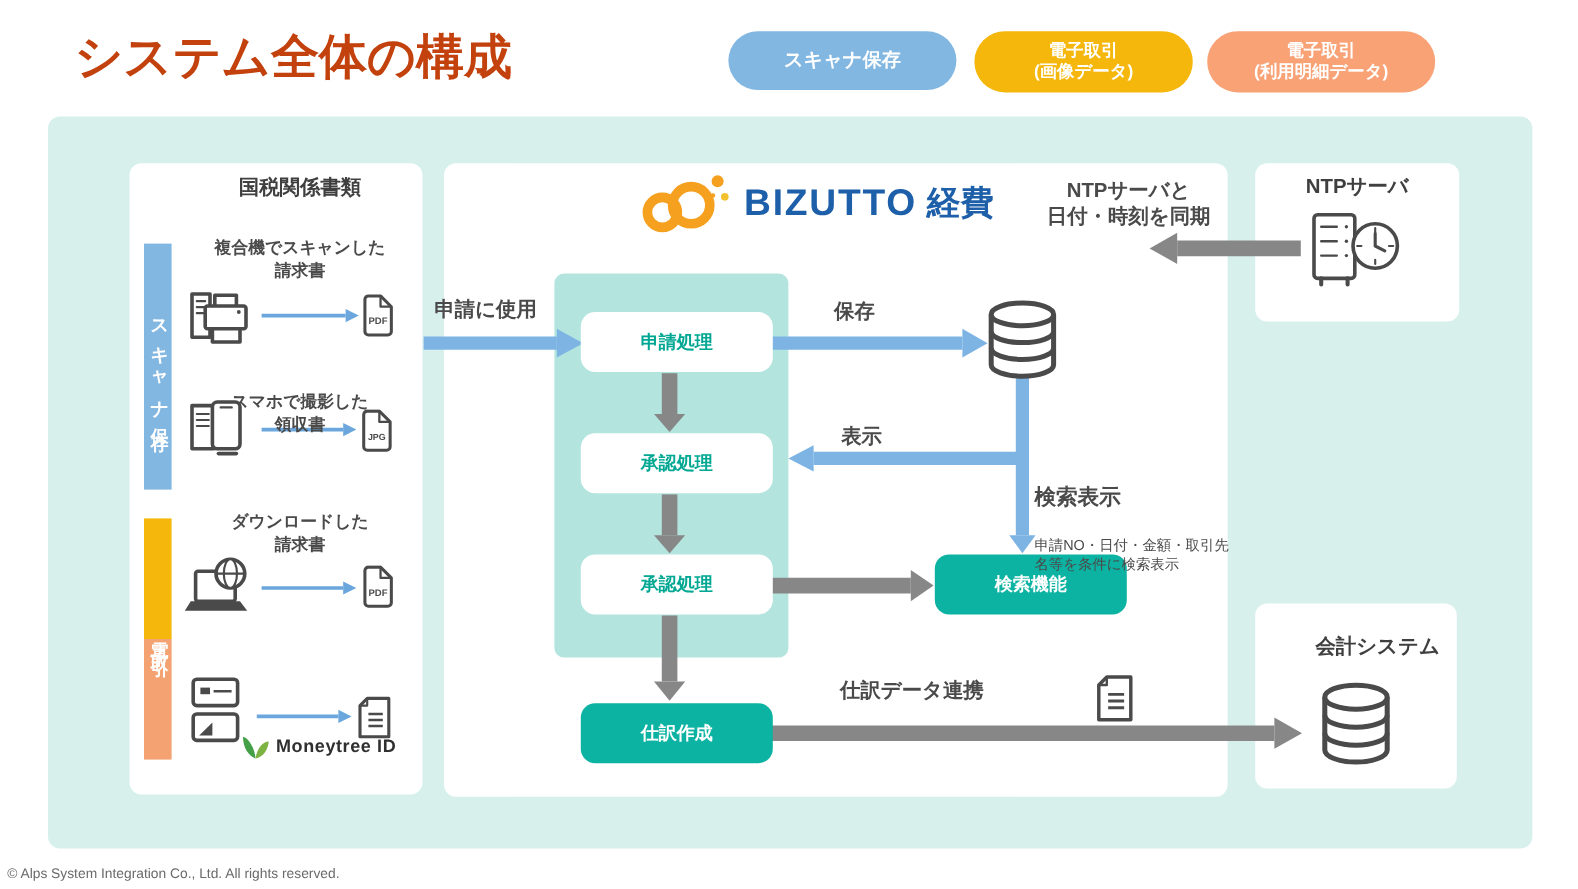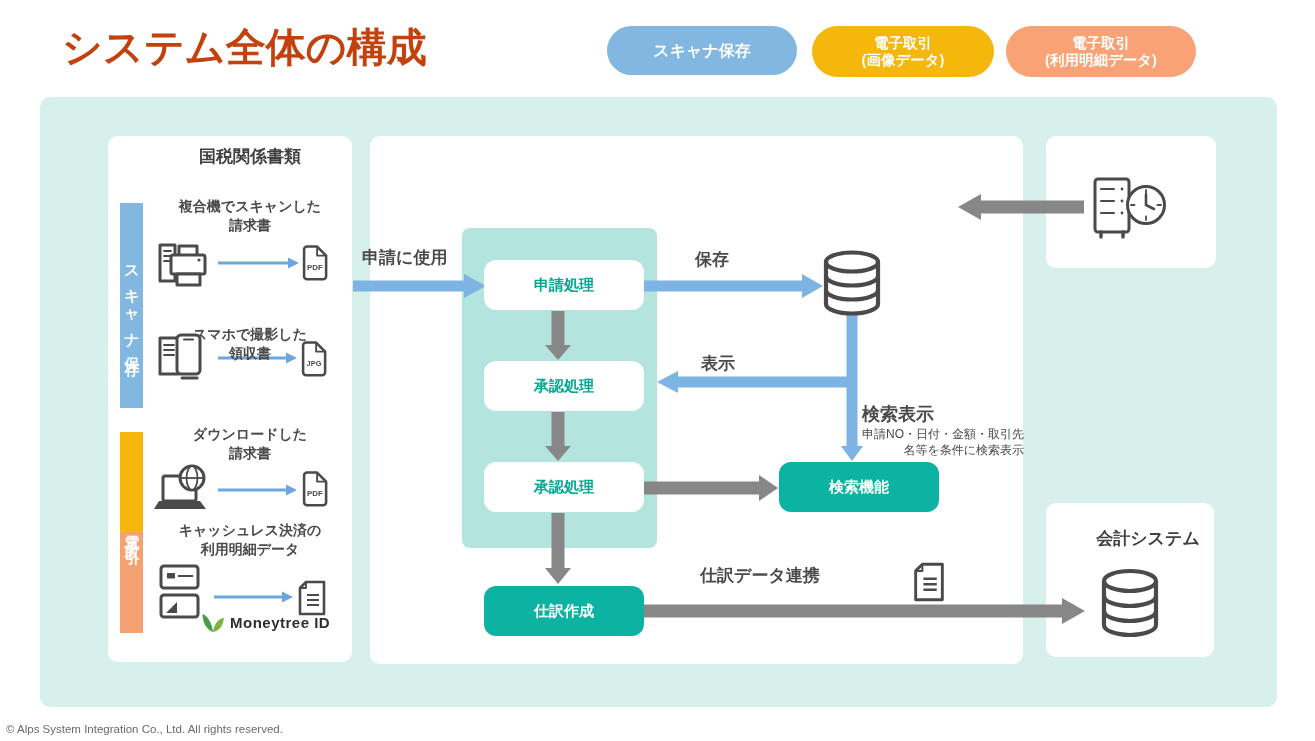--- a/index.html
+++ b/index.html
@@ -190,24 +190,20 @@
     <path d="M6,37 L47,37 L53,45 L1,45 Z" fill="#4a4a4a"></path>
   </svg>
   <svg class="abs" style="left:300px;top:471px;" width="30" height="36" viewBox="0 0 28 34">
     <g stroke="#4a4a4a" stroke-width="2.4" fill="#fff" stroke-linejoin="round">
       <path d="M6.5,1.5 H16 L24.5,10 V29.5 A2.8,2.8 0 0 1 21.7,32.3 H6.5 A2.8,2.8 0 0 1 3.7,29.5 V4.3 A2.8,2.8 0 0 1 6.5,1.5 Z"></path>
       <path d="M16,1.5 V10 H24.5" fill="none" stroke-width="1.8"></path>
     </g>
     <text x="14" y="24" text-anchor="middle" font-size="7.5" font-weight="bold" fill="#4a4a4a">PDF</text>
   </svg>
 
-  <div class="doc-text" style="top:521px;">
-    <span style="display:block">キャッシュレス決済の</span>
-    <span style="display:block">利用明細データ</span>
-  </div>
   <svg class="abs" style="left:159px;top:564px;" width="42" height="56" viewBox="0 0 42 56">
     <g stroke="#4a4a4a" stroke-width="3" fill="#fff" stroke-linejoin="round">
       <rect x="2" y="2" width="37" height="22" rx="3"></rect>
       <rect x="2" y="31" width="37" height="22" rx="3"></rect>
     </g>
     <rect x="8" y="9" width="8" height="5.5" fill="#4a4a4a"></rect>
     <path d="M19,12 h15" stroke="#4a4a4a" stroke-width="2"></path>
     <path d="M7,49 L18,38 L18,49 Z" fill="#4a4a4a"></path>
   </svg>
   <svg class="abs" style="left:297px;top:580px;" width="30" height="36" viewBox="0 0 30 36">
@@ -218,33 +214,48 @@
     </g>
   </svg>
   <div class="moneytree">
     <svg width="24" height="21" viewBox="0 0 24 21">
       <path d="M12,20 C11,11 6,3 1.5,2 C1.5,11 6,18 12,20 Z" fill="#43a047"></path>
       <path d="M12,20 C13,12 18,6 23,6 C22,14 18,19 12,20 Z" fill="#7cb342"></path>
     </svg>
     <span class="mt-text">Moneytree ID</span>
   </div>
 
-
+  <div class="brand">
+    <svg width="78" height="58" viewBox="0 0 78 58">
+      <circle cx="20" cy="37" r="12.5" stroke="#f5a01f" stroke-width="8" fill="none"></circle>
+      <circle cx="44" cy="31" r="15.5" stroke="#f5a01f" stroke-width="8" fill="none"></circle>
+      <circle cx="66" cy="11" r="5" fill="#f5a01f"></circle>
+      <circle cx="72" cy="24" r="3.2" fill="#f2c12e"></circle>
+      <circle cx="62" cy="23" r="2" fill="#f5a01f"></circle>
+    </svg>
+    <span class="word">BIZUTTO</span>
+    <span class="suffix">経費</span>
+  </div>
+
+  <div class="ntp-sync">
+    <span style="display:block">NTPサーバと</span>
+    <span style="display:block">日付・時刻を同期</span>
+  </div>
 
   <div class="flow-btn white" style="left:484px;top:260px;">申請処理</div>
   <div class="flow-btn white" style="left:484px;top:361px;">承認処理</div>
   <div class="flow-btn white" style="left:484px;top:462px;">承認処理</div>
   <div class="flow-btn teal" style="left:484px;top:586px;">仕訳作成</div>
   <div class="flow-btn teal" style="left:779px;top:462px;">検索機能</div>
 
   <div class="lbl" style="left:362px;top:246px;">申請に使用</div>
   <div class="lbl" style="left:695px;top:248px;">保存</div>
   <div class="lbl" style="left:701px;top:352px;">表示</div>
   <div class="lbl" style="left:862px;top:402px;font-size:18px;">検索表示</div>
-  <div class="lbl-sm" style="left:862px;top:426px;text-align:right;">
+  <div class="lbl-sm" style="left:862px;top:446px;">
     <span style="display:block">申請NO・日付・金額・取引先</span>
     <span style="display:block">名等を条件に検索表示</span>
   </div>
   <div class="lbl" style="left:700px;top:564px;">仕訳データ連携</div>
 
   <svg class="abs" style="left:820px;top:250px;" width="64" height="66" viewBox="0 0 64 66">
     <g stroke="#4a4a4a" stroke-width="4.2" fill="#fff">
       <path d="M6,12 v42 a26,9.5 0 0 0 52,0 v-42"></path>
       <ellipse cx="32" cy="12" rx="26" ry="9.5"></ellipse>
       <path d="M6,26 a26,9.5 0 0 0 52,0" fill="none"></path>
@@ -253,20 +264,21 @@
   </svg>
 
   <svg class="abs" style="left:912px;top:562px;" width="34" height="40" viewBox="0 0 30 36">
     <g stroke="#4a4a4a" stroke-width="2.6" fill="#fff" stroke-linejoin="round">
       <path d="M9,2 H27 V34 H3 V8 Z"></path>
       <path d="M9,2 V8 H3" fill="none" stroke-width="1.8"></path>
       <path d="M10,15 h12 M10,20 h12 M10,25 h12" stroke-width="2.2"></path>
     </g>
   </svg>
 
+  <div class="panel-title" style="left:1046px;top:144px;width:170px;">NTPサーバ</div>
   <svg class="abs" style="left:1092px;top:176px;" width="76" height="66" viewBox="0 0 76 66">
     <g stroke="#4a4a4a" stroke-width="3" fill="#fff" stroke-linejoin="round" stroke-linecap="round">
       <rect x="3" y="3" width="34" height="53" rx="3"></rect>
       <path d="M9,13 h13 M9,25 h13 M9,37 h13" stroke-width="2"></path>
       <circle cx="30" cy="13" r="1.4" fill="#4a4a4a" stroke="none"></circle>
       <circle cx="30" cy="25" r="1.4" fill="#4a4a4a" stroke="none"></circle>
       <circle cx="30" cy="37" r="1.4" fill="#4a4a4a" stroke="none"></circle>
       <path d="M9,56 v5 M31,56 v5" stroke-width="3.4"></path>
       <circle cx="54" cy="29" r="18.5"></circle>
       <path d="M54,14 v3.5 M54,40.5 v3.5 M39,29 h3.5 M65.5,29 h3.5" stroke-width="1.8"></path>

